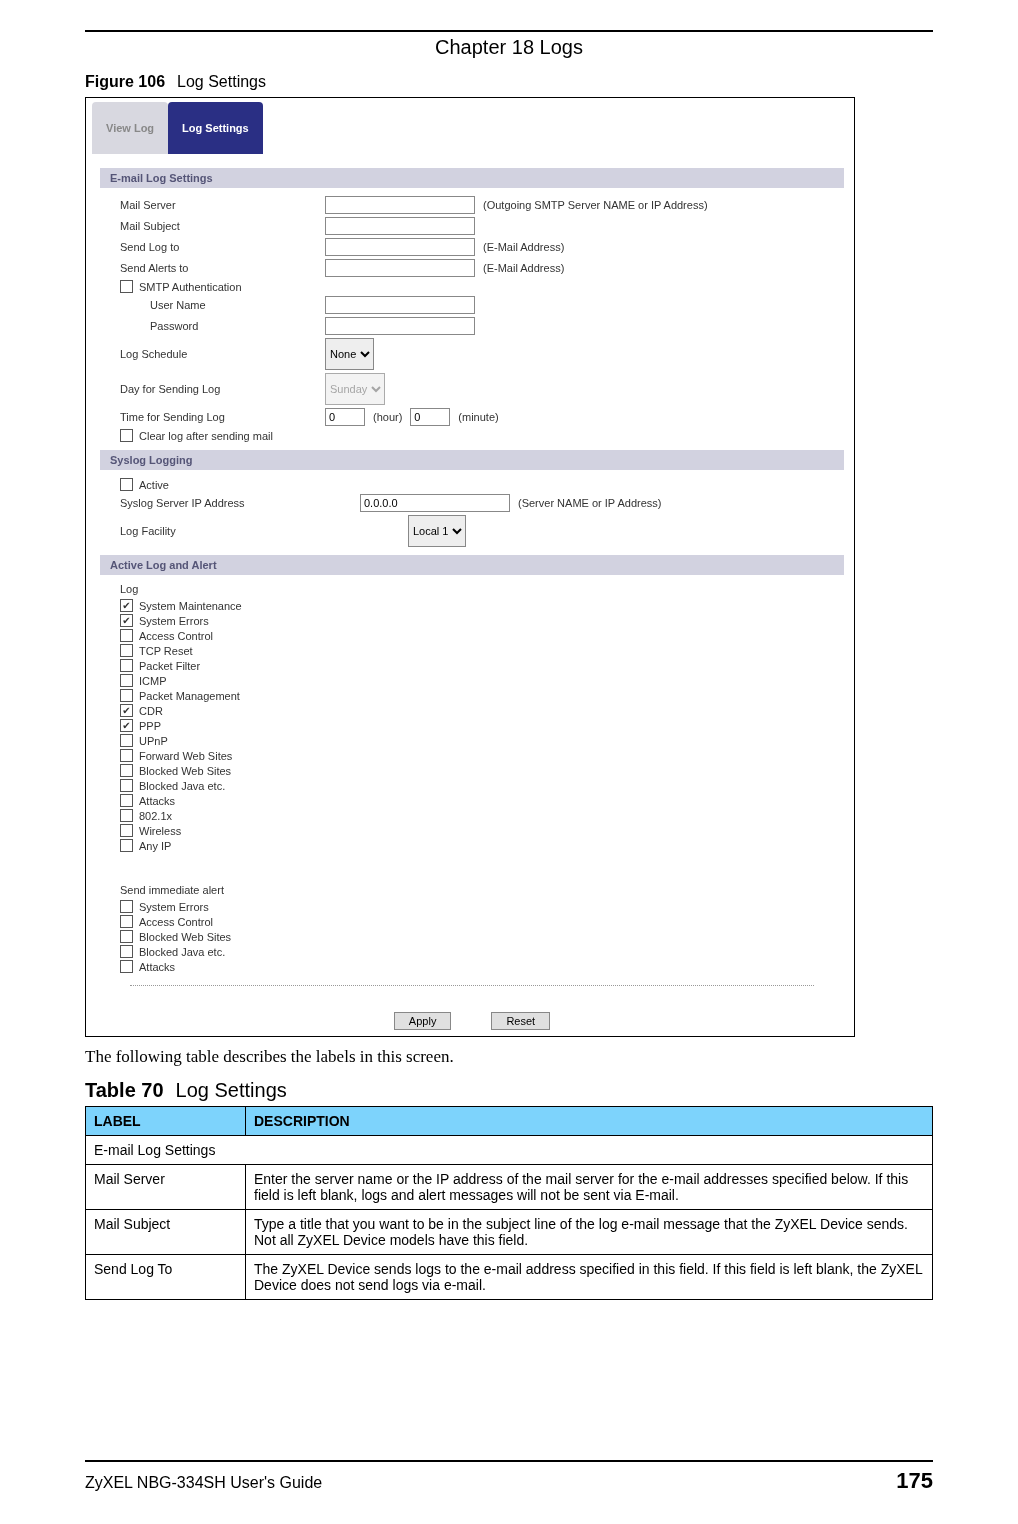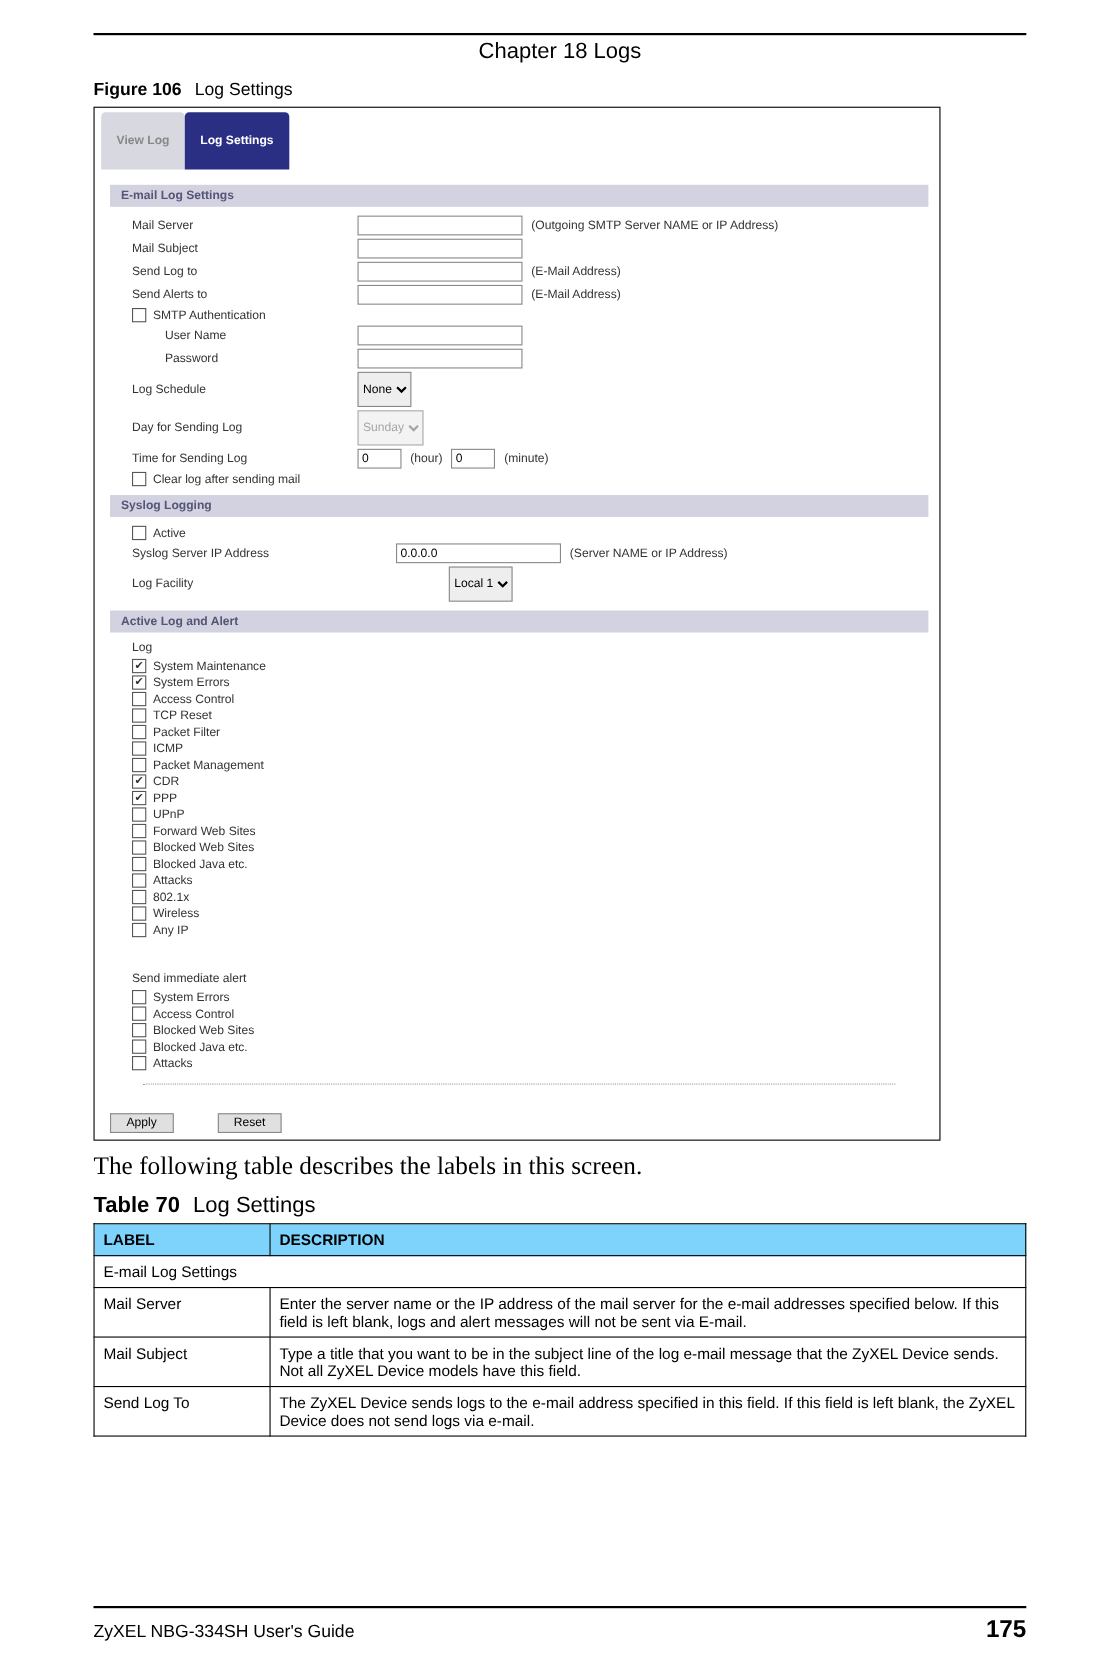--- a/index.html
+++ b/index.html
@@ -91,35 +91,35 @@
     display: flex;
     padding-left: 20px;
     gap: 30px;
     margin-top: 4px;
     flex-direction: column;
   }
   .col { flex: 1; }
   .col-header { font-size: 11px; margin-bottom: 4px; }
   .log-item { display: flex; align-items: center; gap: 6px; margin: 2px 0; font-size: 11px; }
   .btn-row {
-    display: flex; justify-content: flex-start; gap: 40px;
+    display: flex; justify-content: center; gap: 40px;
     margin-top: 20px;
     padding-top: 6px;
   }
   .hr-dotted {
     border-top: 1px dotted #999;
     margin: 10px 30px 0 30px;
   }
   .btn {
     padding: 2px 14px;
     font-size: 11px;
     border: 1px solid #888;
     background: #e0e0e0;
   }
-  .body-text { font-size: 23px; font-family: "Times New Roman", serif; margin: 8px 0 12px 0; }
+  .body-text { font-size: 17px; font-family: "Times New Roman", serif; margin: 8px 0 12px 0; }
   .table-caption { font-size: 20px; margin-bottom: 4px; }
   .table-caption .tbl-bold { font-weight: bold; margin-right: 12px; }
   table.desc {
     width: 100%;
     border-collapse: collapse;
     font-size: 14px;
   }
   table.desc th, table.desc td {
     border: 1px solid #000;
     padding: 6px 8px;

